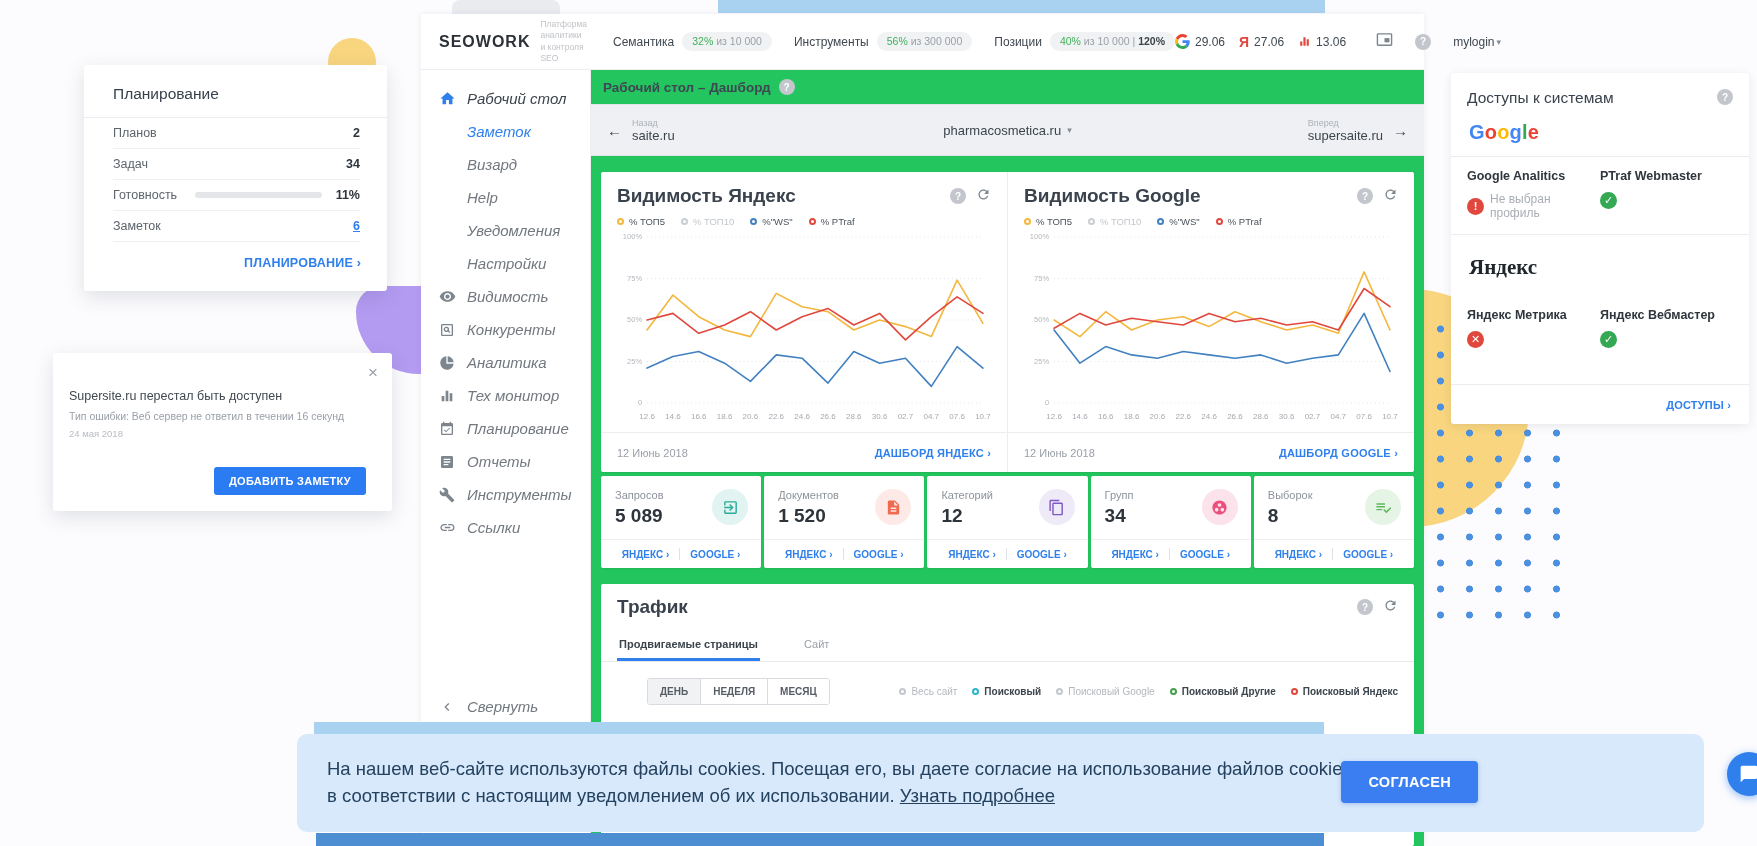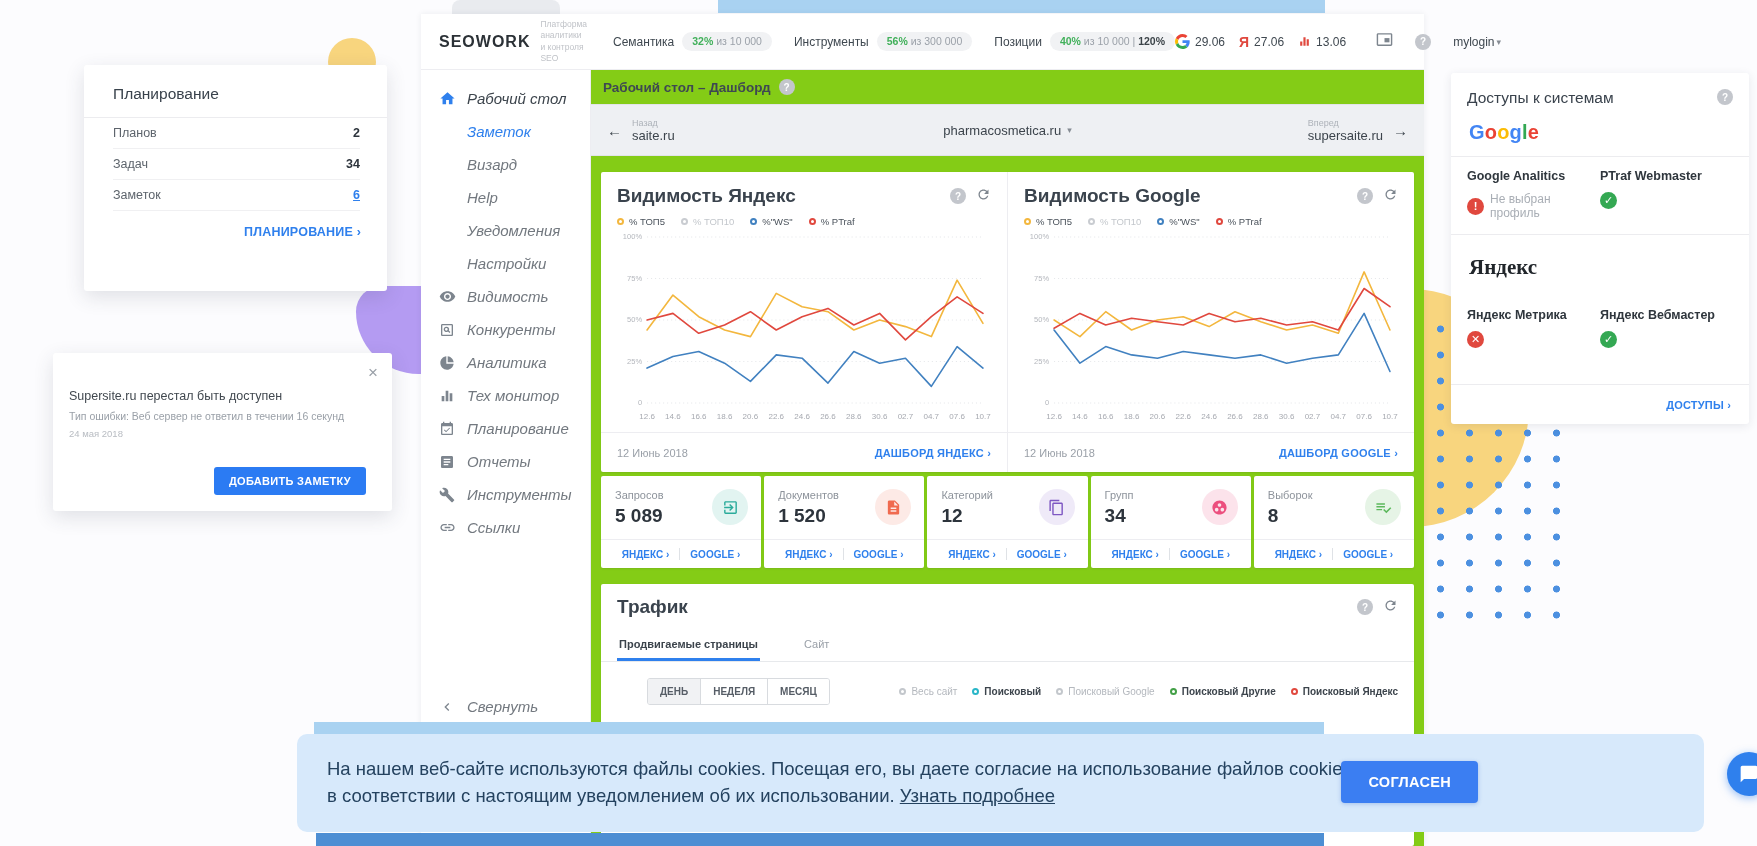--- a/index.html
+++ b/index.html
@@ -22,21 +22,21 @@
   
   .app { position:absolute; left:421px; top:14px; width:1003px; height:832px; background:#fff; z-index:4;
          box-shadow:0 0 6px rgba(40,50,60,.08); display:flex; flex-direction:column; }
   .app-header { height:56px; flex:none; display:flex; align-items:center; padding:0 18px; border-bottom:1px solid #ededf1; background:#fff; }
   .logo { font-size:16px; font-weight:800; letter-spacing:1px; color:#2b3136; }
   .tagline { margin-left:10px; font-size:8.5px; color:#c0c3c8; line-height:1.3; }
   .top-nav { display:flex; align-items:center; margin-left:26px; gap:22px; }
   .nav-item { display:flex; align-items:center; gap:8px; cursor:pointer; }
   .nav-label { font-size:12px; color:#3f4850; }
   .pill { background:#f1f2f4; border-radius:10px; padding:3px 10px 4px; font-size:10.5px; color:#9ba1a9; white-space:nowrap; }
-  .pill .pct { color:#41b05a; font-weight:bold; }
+  .pill .pct { color:#41b05a; font-weight:normal; }
   .pill .extra { color:#3c4449; font-weight:bold; }
   .metrics { display:flex; align-items:center; gap:14px; margin-left:auto; }
   .metric { display:flex; align-items:center; gap:5px; font-size:12px; color:#3f4850; }
   .ya-letter { color:#e0483e; font-weight:bold; font-size:14px; }
   .hdr-icons { display:flex; align-items:center; gap:22px; margin-left:30px; }
   .icon-gray { color:#7d858e; }
   .q-circle { display:inline-flex; align-items:center; justify-content:center; width:16px; height:16px;
               border-radius:50%; background:#c3c6cc; color:#fff; font-size:10px; font-weight:bold; }
   .user { display:flex; align-items:center; gap:2px; margin-left:22px; font-size:12px; color:#3f4850; cursor:pointer; }
   .caret { font-size:9px; color:#868c94; }
@@ -48,21 +48,21 @@
   .side-item { height:33px; display:flex; align-items:center; padding-left:16px; cursor:pointer; }
   .side-item .ic { width:20px; display:flex; justify-content:center; margin-right:10px; color:#7d858e; }
   .side-item .lbl { font-size:15px; color:#72787f;font-style:italic; }
   .side-item.first .lbl { color:#3c444c; }
   .side-item.sub { padding-left:46px; }
   .side-item.active .lbl { color:#2f80ed; }
   .side-item.home .ic { color:#2f80ed; }
   .collapse { position:absolute; left:0; top:620px; width:100%; }
 
   
-  .main { flex:1; background:#84cc16; position:relative; overflow:hidden; min-width:0; }
+  .main { flex:1; background:#22c55e; position:relative; overflow:hidden; min-width:0; }
   .page-title-row { height:34px; display:flex; align-items:center; gap:8px; padding:0 12px; }
   .page-title { font-size:13.5px; font-weight:bold; color:#3e4852; }
   .site-nav { height:52px; background:#eef0f3; border-top:1px solid #e2e4e8; border-bottom:1px solid #e2e4e8;
               display:flex; align-items:center; padding:0 16px; position:relative; }
   .mini-lbl { font-size:9px; color:#adb2b9; }
   .site-name { font-size:13px; color:#3c444c; }
   .site-back { display:flex; align-items:center; gap:10px; }
   .site-cur { position:absolute; left:50%; transform:translateX(-50%); display:flex; align-items:center; gap:6px; cursor:pointer; }
   .site-fwd { margin-left:auto; display:flex; align-items:center; gap:10px; }
   .arr { font-size:15px; color:#3c444c; }
@@ -673,20 +673,25 @@
     <div class="pl-title">Планирование</div>
     <div class="pl-row">
       <span class="pl-lbl">Планов</span>
       <span class="pl-val">2</span>
     </div>
     <div class="pl-row">
       <span class="pl-lbl">Задач</span>
       <span class="pl-val">34</span>
     </div>
     <div class="pl-row">
+      <span class="pl-lbl">Готовность</span>
+      <span class="progress"><span class="progress-fill" style="width: 11%;"></span></span>
+      <span class="pl-val">11%</span>
+    </div>
+    <div class="pl-row">
       <span class="pl-lbl">Заметок</span>
       <span class="pl-val link">6</span>
     </div>
     <div class="pl-footer">
       <span class="blue-link"><span>ПЛАНИРОВАНИЕ</span> <span class="chev">›</span></span>
     </div>
   </div>
 
   <div class="notif-card">
     <span class="notif-close">×</span>

